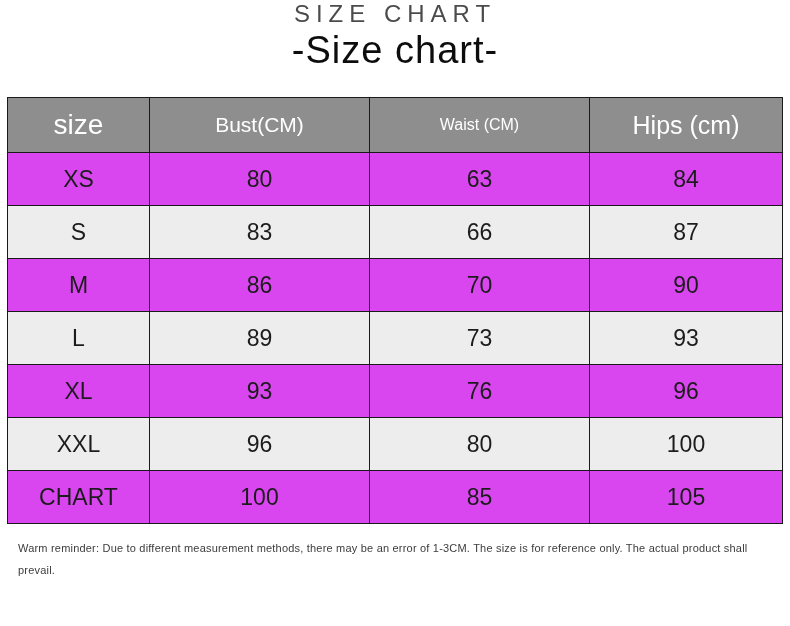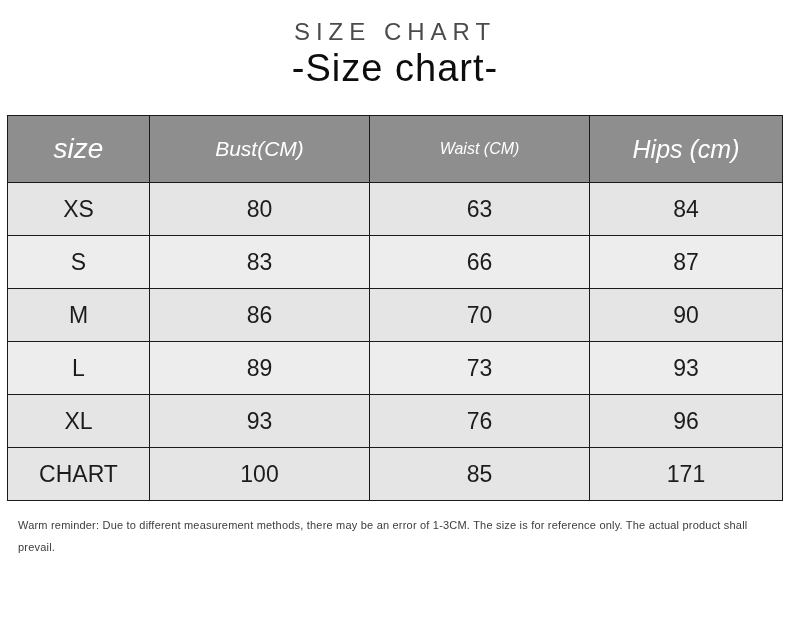--- a/index.html
+++ b/index.html
@@ -9,21 +9,21 @@
     --border:#1a1a1a;
     --title-color:#4b4b4b;
     --subtitle-color:#0d0d0d;
     --cell-text:#1c1c1c;
     --reminder-color:#3c3c3c;
   }
   *{box-sizing:border-box;margin:0;padding:0;}
   html,body{width:790px;height:626px;background:#ffffff;overflow:hidden;}
   body{font-family:"Liberation Sans", sans-serif;}
 
-  .title-block{text-align:center;padding-top:18px;}
+  .title-block{text-align:center;}
   .main-title{
     font-size:24px;
     font-weight:400;
     letter-spacing:6px;
     color:var(--title-color);
     line-height:28px;
   }
   .sub-title{
     font-size:38px;
     font-weight:400;
@@ -38,35 +38,35 @@
     table-layout:fixed;
     width:775px;
     margin:25px auto 0 auto;
   }
   .size-table th, .size-table td{
     border:1px solid var(--border);
     text-align:center;
     vertical-align:middle;
     padding:0;
   }
-  .size-table thead tr{height:67px;font-style:italic;}
+  .size-table thead tr{height:55px;}
   .size-table tbody tr{height:53px;}
   .size-table th{
     background:var(--header-bg);
     color:var(--header-text);
     font-weight:400;
   }
   th.h-size{font-size:28px;}
   th.h-bust{font-size:21px;}
   th.h-waist{font-size:16px;}
   th.h-hips{font-size:25px;}
   .size-table td{
     font-size:23px;
     color:var(--cell-text);
-    background:#e5e5e5;
+    background:#d946ef;
   }
   .size-table tr.alt td{background:var(--alt-row-bg);}
 
   .reminder{
     margin:13px 18px 0 18px;
     font-size:11px;
     line-height:22px;
     color:var(--reminder-color);
     letter-spacing:0.2px;
   }
@@ -118,22 +118,28 @@
         <td>89</td>
         <td>73</td>
         <td>93</td>
       </tr>
       <tr>
         <td>XL</td>
         <td>93</td>
         <td>76</td>
         <td>96</td>
       </tr>
+      <tr class="alt">
+        <td>XXL</td>
+        <td>96</td>
+        <td>80</td>
+        <td>100</td>
+      </tr>
       <tr>
         <td>CHART</td>
         <td>100</td>
         <td>85</td>
-        <td>171</td>
+        <td>105</td>
       </tr>
     </tbody>
 </table>
 
 <div class="reminder">Warm reminder: Due to different measurement methods, there may be an error of 1-3CM. The size is for reference only. The actual product shall prevail.</div>
 
 </body></html>

